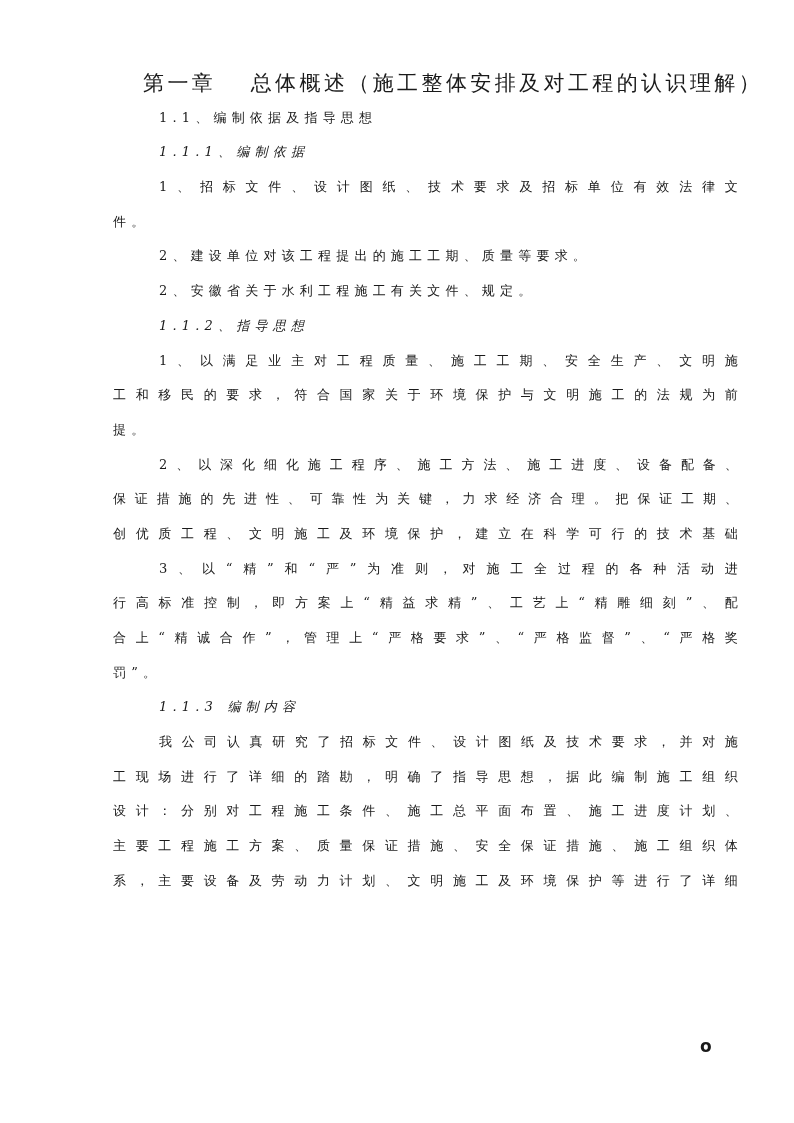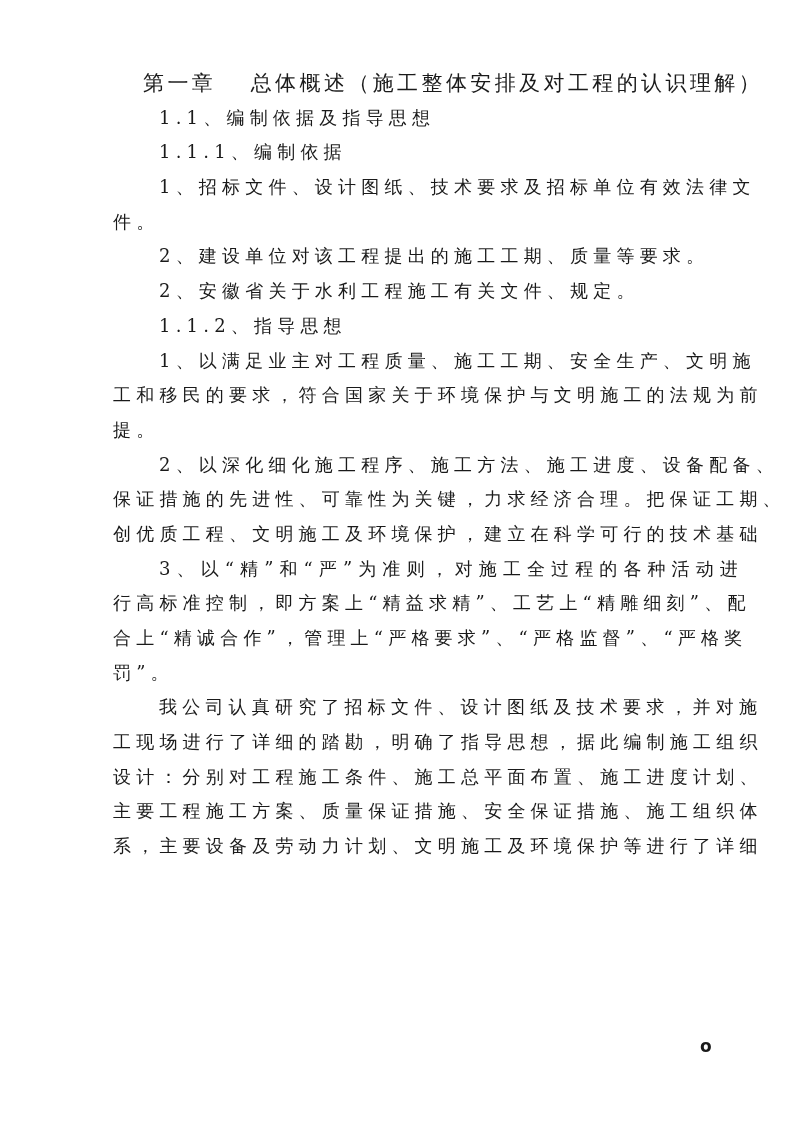--- a/index.html
+++ b/index.html
@@ -5,33 +5,33 @@
   html, body { margin: 0; padding: 0; background: #ffffff; }
   body {
     width: 794px; height: 1123px; position: relative; overflow: hidden;
     font-family: "DejaVu Serif", "Liberation Serif", serif;
     color: #1a1a1a;
   }
   .page {
     position: absolute; left: 113px; top: 66px; width: 630px;
   }
   .line {
-    font-size: 18px;
+    font-size: 13px;
     line-height: 34.7px;
     height: 34.7px;
     white-space: nowrap;
     letter-spacing: 5.2px;
   }
   .title {
     padding-left: 30px;
     letter-spacing: 3.4px;
     font-size: 21px;
   }
   .h2 { padding-left: 46px; }
-  .h3 { padding-left: 46px; }
+  .h3 { padding-left: 46px; font-style: italic; }
   .indent { padding-left: 46px; }
   .para { margin: 0; }
   .para .line { text-align: justify; text-align-last: justify; }
   .para .line.last { text-align-last: left; }
   .page-num {
     position: absolute; left: 700px; top: 1036px;
     font-family: "DejaVu Sans", "Liberation Sans", sans-serif;
     font-size: 17px; font-weight: bold;
   }
 </style>
@@ -68,20 +68,21 @@
     <div class="line">保证措施的先进性、可靠性为关键，力求经济合理。把保证工期、</div>
     <div class="line">创优质工程、文明施工及环境保护，建立在科学可行的技术基础</div>
   </div>
   <div class="para">
     <div class="line indent">3、以“精”和“严”为准则，对施工全过程的各种活动进</div>
     <div class="line">行高标准控制，即方案上“精益求精”、工艺上“精雕细刻”、配</div>
     <div class="line">合上“精诚合作”，管理上“严格要求”、“严格监督”、“严格奖</div>
     <div class="line last">罚”。</div>
   </div>
 
+  <div class="line h3">1.1.3 编制内容</div>
 
   <div class="para">
     <div class="line indent">我公司认真研究了招标文件、设计图纸及技术要求，并对施</div>
     <div class="line">工现场进行了详细的踏勘，明确了指导思想，据此编制施工组织</div>
     <div class="line">设计：分别对工程施工条件、施工总平面布置、施工进度计划、</div>
     <div class="line">主要工程施工方案、质量保证措施、安全保证措施、施工组织体</div>
     <div class="line">系，主要设备及劳动力计划、文明施工及环境保护等进行了详细</div>
   </div>
 </div>
 

